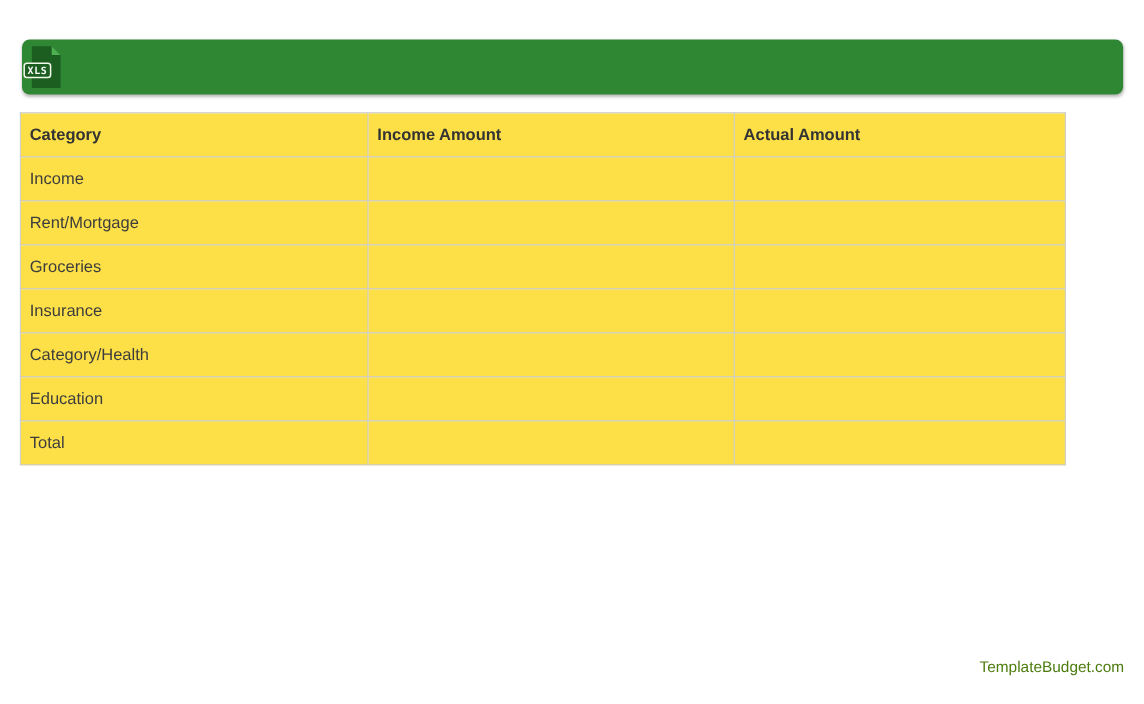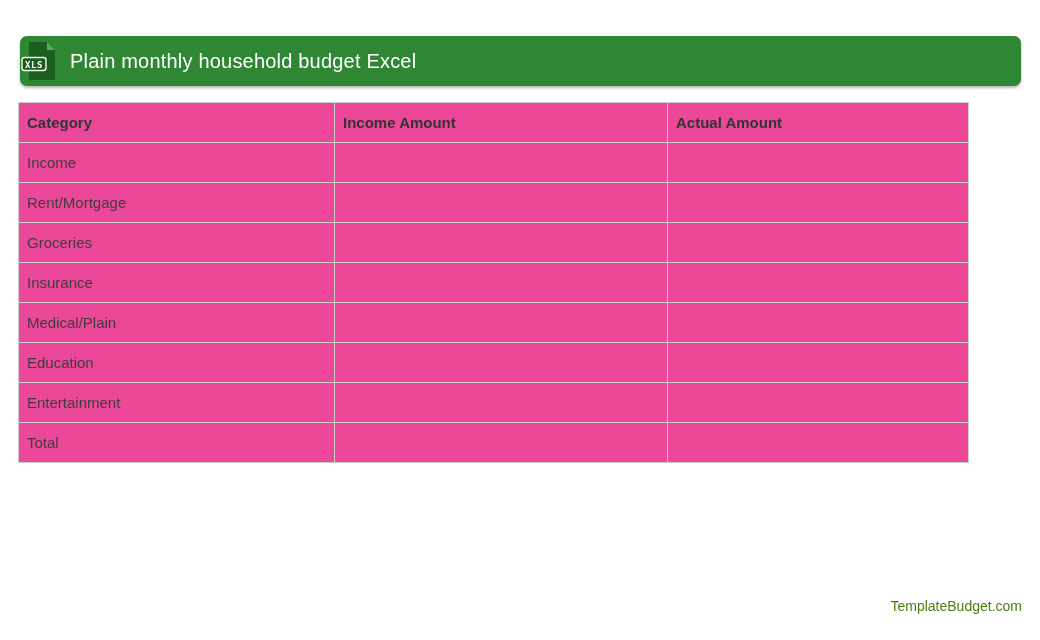--- a/index.html
+++ b/index.html
@@ -53,21 +53,21 @@
   }
   .budget-table th,
   .budget-table td {
     border: 1px solid #cccccc;
     height: 40px;
     box-sizing: border-box;
     padding: 0 0 0 8px;
     text-align: left;
     vertical-align: middle;
     font-size: 15px;
-    background: #ec4899;
+    background: #fde047;
     margin-top: 48px;
   }
   .budget-table th {
     font-weight: bold;
     color: #333333;
   }
   .budget-table td {
     color: #3d3d3d;
   }
   
@@ -85,21 +85,20 @@
 
 <div class="page">
 
   <div class="header-bar">
     <svg class="file-icon" viewBox="0 0 38 40" xmlns="http://www.w3.org/2000/svg">
       <path d="M9 1 H27 L35 9 V39 H9 Z" fill="#1b5e20"></path>
       <path d="M27 1 L35 9 H27 Z" fill="#4caf50"></path>
       <rect x="2" y="16.5" width="24" height="13" rx="2.5" fill="#1b5e20" stroke="#f1f8e9" stroke-width="1.4"></rect>
       <text x="14" y="26.5" text-anchor="middle" font-size="9" font-weight="bold" fill="#ffffff" font-family="DejaVu Sans Mono, monospace" letter-spacing="0.5">XLS</text>
     </svg>
-    <div class="header-title">Plain monthly household budget Excel</div>
   </div>
 
   <table class="budget-table">
     <colgroup>
       <col style="width:316px">
       <col style="width:333px">
       <col style="width:301px">
     </colgroup>
     <thead>
       <tr>
@@ -123,31 +122,26 @@
         <td>Groceries</td>
         <td></td>
         <td></td>
       </tr>
       <tr>
         <td>Insurance</td>
         <td></td>
         <td></td>
       </tr>
       <tr>
-        <td>Medical/Plain</td>
+        <td>Category/Health</td>
         <td></td>
         <td></td>
       </tr>
       <tr>
         <td>Education</td>
-        <td></td>
-        <td></td>
-      </tr>
-      <tr>
-        <td>Entertainment</td>
         <td></td>
         <td></td>
       </tr>
       <tr>
         <td>Total</td>
         <td></td>
         <td></td>
       </tr>
     </tbody>
   </table>

